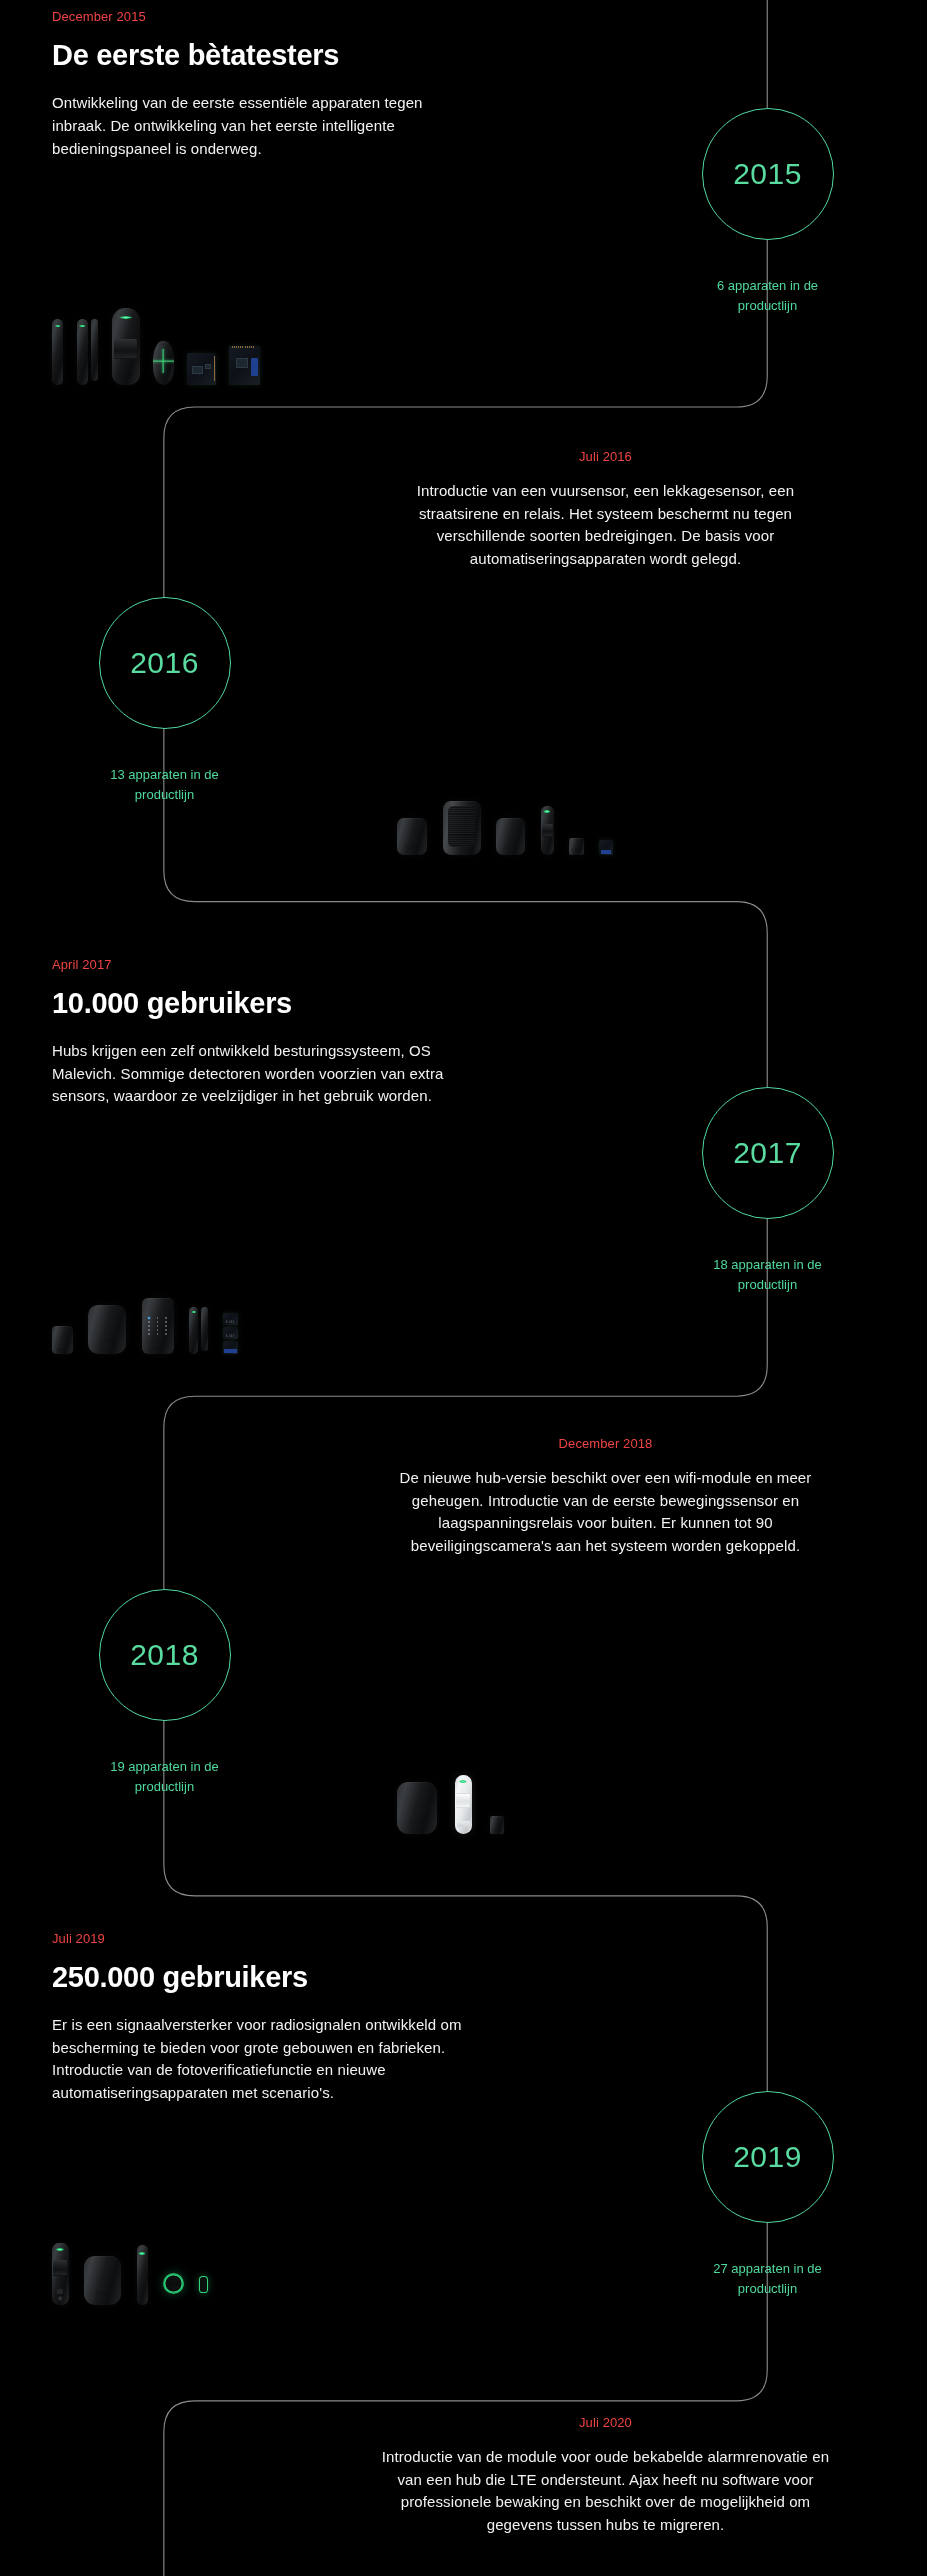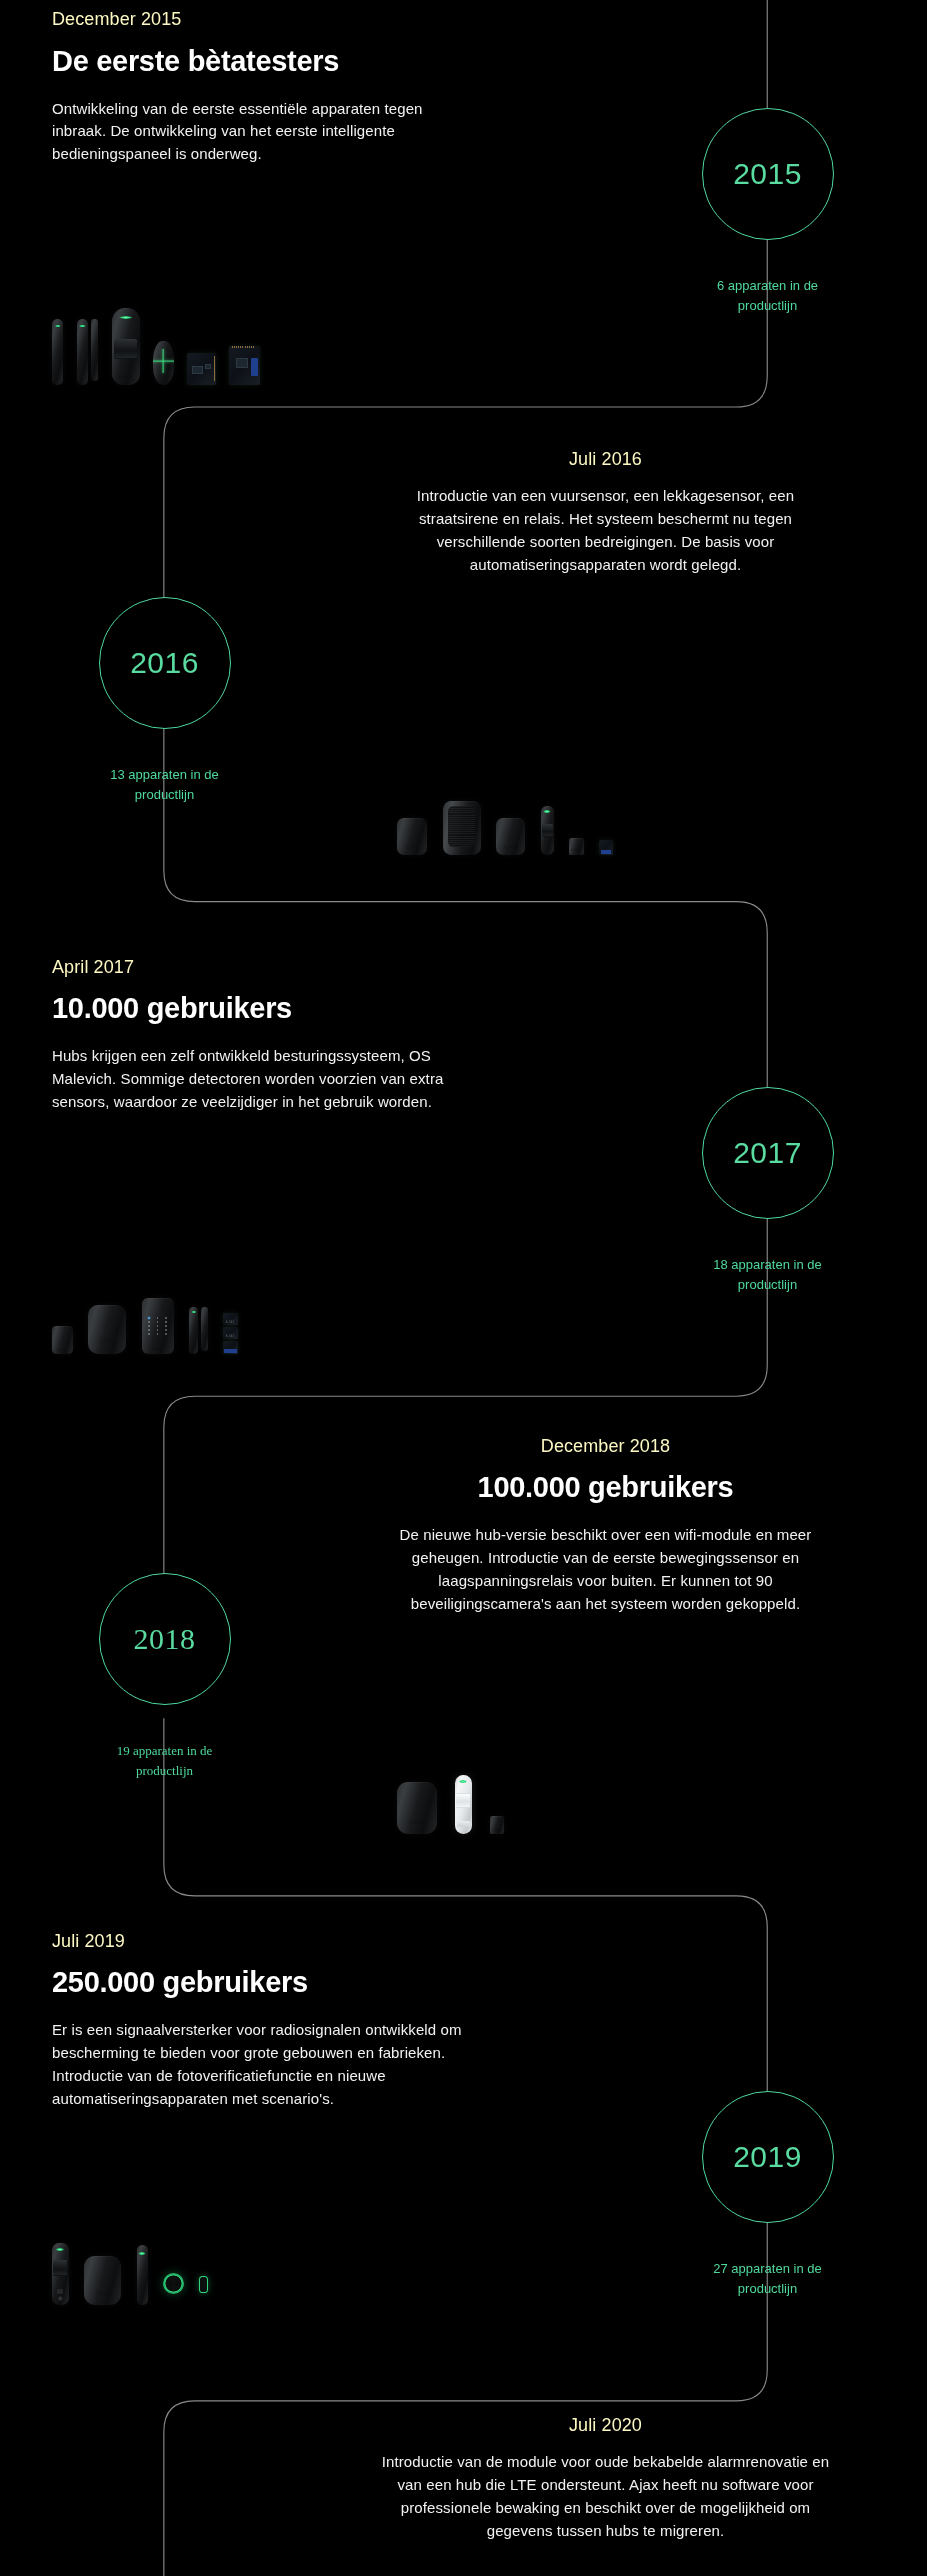--- a/index.html
+++ b/index.html
@@ -42,23 +42,23 @@
     left: 0;
     width: 928px;
     z-index: 3;
   }
 
   .textblock { position: absolute; }
   .textblock.left  { left: 52px;  width: 422px; }
   .textblock.right { left: 379px;  width: 453px; text-align: center; }
 
   .eyebrow {
-    font-size: 18px;
+    font-size: 13px;
     font-weight: 400;
-    color: #fef9c3;
+    color: #ef4444;
     letter-spacing: 0.1px;
     line-height: 1.1;
     margin-bottom: 15.5px;
     white-space: nowrap;
   }
   .headline {
     font-size: 29px;
     font-weight: 700;
     color: #ffffff;
     letter-spacing: -0.3px;
@@ -417,24 +417,23 @@
         <div class="dev pcb" style="width:14.4px;height:13.4px;border-radius:1px;">
           <div class="pcbblue" style="left:1px;bottom:1px;width:12.4px;height:3.6px;"></div>
         </div>
       </div>
     </div>
   </div>
 
   <div class="section" style="top:1396px;height:484px;">
     <div class="textblock right" style="top:41px;">
       <div class="eyebrow">December 2018</div>
-      <div class="headline">100.000 gebruikers</div>
       <div class="body">De nieuwe hub-versie beschikt over een wifi-module en meer geheugen. Introductie van de eerste bewegingssensor en laagspanningsrelais voor buiten. Er kunnen tot 90 beveiligingscamera's aan het systeem worden gekoppeld.</div>
     </div>
-    <div class="marker" style="left:87px;top:177px;font-family:Liberation Serif, serif;">
+    <div class="marker" style="left:87px;top:193px;">
       <div class="year-circle">
         <span class="year">2018</span>
       </div>
       <div class="count">19 apparaten in de productlijn</div>
     </div>
     <div class="products" style="left:397px;top:379px;gap:17.5px;">
       <div class="prod">
         <div class="dev" style="width:40px;height:52px;border-radius:11.3px;">
           <div class="ajax-mark dark" style="bottom:9.3px;font-size:5.2px;">AJAX</div>
         </div>

